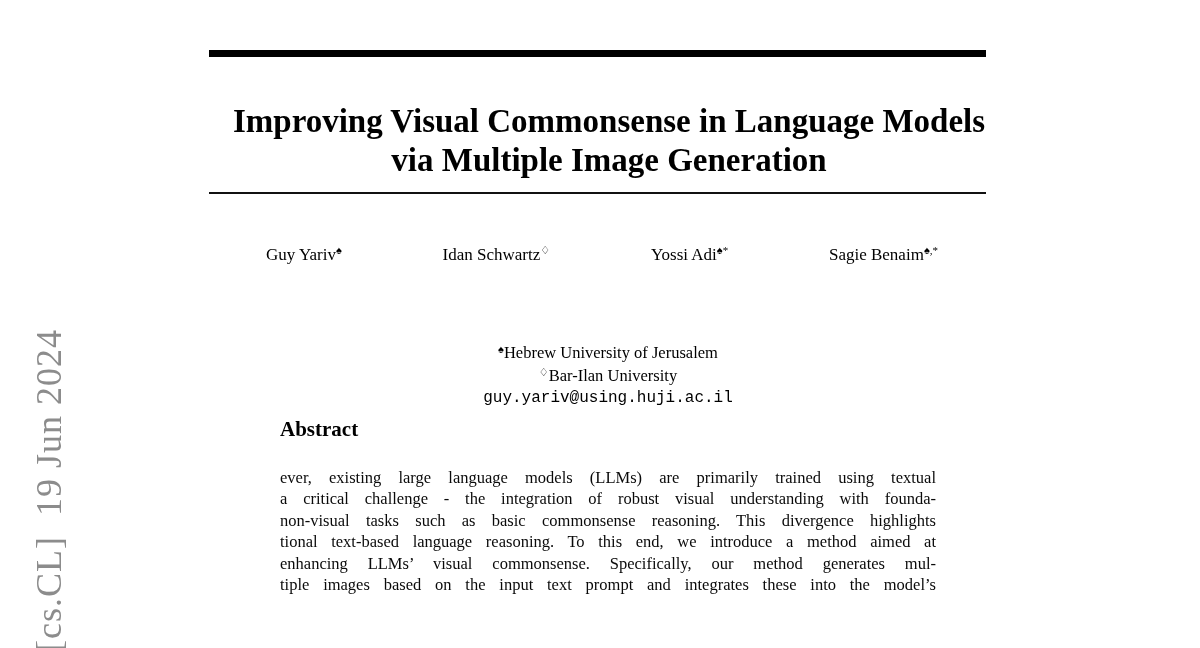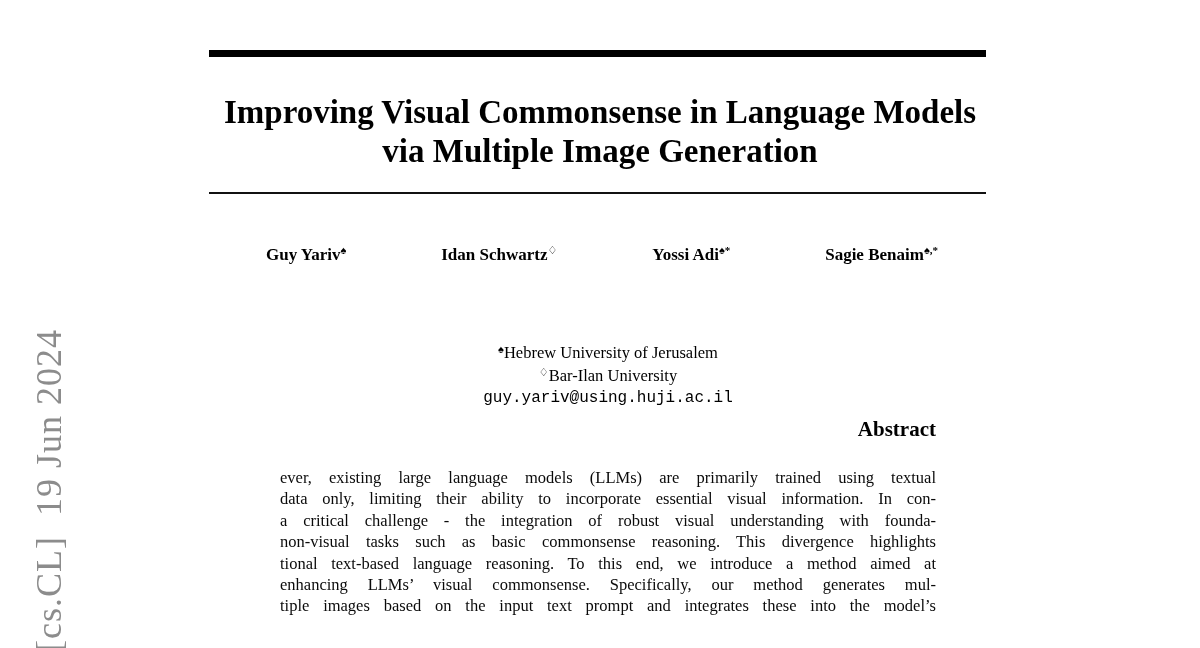--- a/index.html
+++ b/index.html
@@ -35,21 +35,21 @@
     top: 50px;
     width: 777px;
     height: 7px;
     background: #000000;
   }
   .title {
     position: absolute;
     left: 200px;
     top: 86px;
     width: 786px;
-    margin: 7px;
+    margin: 16px;
     text-align: center;
     font-size: 33px;
     font-weight: bold;
     line-height: 39px;
     color: #000000;
   }
   .rule {
     position: absolute;
     left: 209px;
     top: 192px;
@@ -58,21 +58,21 @@
     background: #111111;
   }
   .authors {
     position: absolute;
     left: 266px;
     top: 245px;
     width: 672px;
     display: flex;
     justify-content: space-between;
     font-size: 17px;
-    font-weight: bold;
+    font-weight: normal;
     color: #000000;
   }
   .author { white-space: nowrap; }
   .mark {
     font-size: 11px;
     vertical-align: 6px;
     line-height: 0;
     font-family: "Liberation Serif", "DejaVu Sans", serif;
   }
   .affil .mark { vertical-align: 5px; }
@@ -90,21 +90,21 @@
   .email {
     font-family: "Liberation Mono", "DejaVu Sans Mono", monospace;
     font-size: 16px;
     letter-spacing: 0px;
   }
   .abs-head {
     position: absolute;
     left: 280px;
     top: 417px;
     width: 656px;
-    text-align: right;
+    text-align: left;
     font-size: 21px;
     font-weight: bold;
     color: #000000;
   }
   .abstract {
     position: absolute;
     left: 280px;
     top: 467px;
     width: 656px;
     font-size: 16.5px;
@@ -143,21 +143,20 @@
   <div class="affils">
     <div class="affil"><span class="mark">♠</span><span>Hebrew University of Jerusalem</span></div>
     <div class="affil"><span class="mark">♢</span><span>Bar-Ilan University</span></div>
     <div class="email">guy.yariv@using.huji.ac.il</div>
   </div>
 
   <div class="abs-head">Abstract</div>
 
   <div class="abstract">
     <div class="abs-line">ever, existing large language models (LLMs) are primarily trained using textual</div>
-    <div class="abs-line">data only, limiting their ability to incorporate essential visual information. In con-</div>
     <div class="abs-line">a critical challenge - the integration of robust visual understanding with founda-</div>
     <div class="abs-line">non-visual tasks such as basic commonsense reasoning. This divergence highlights</div>
     <div class="abs-line">tional text-based language reasoning. To this end, we introduce a method aimed at</div>
     <div class="abs-line">enhancing LLMs’ visual commonsense. Specifically, our method generates mul-</div>
     <div class="abs-line">tiple images based on the input text prompt and integrates these into the model’s</div>
   </div>
 
 </div>
 
 </body></html>

